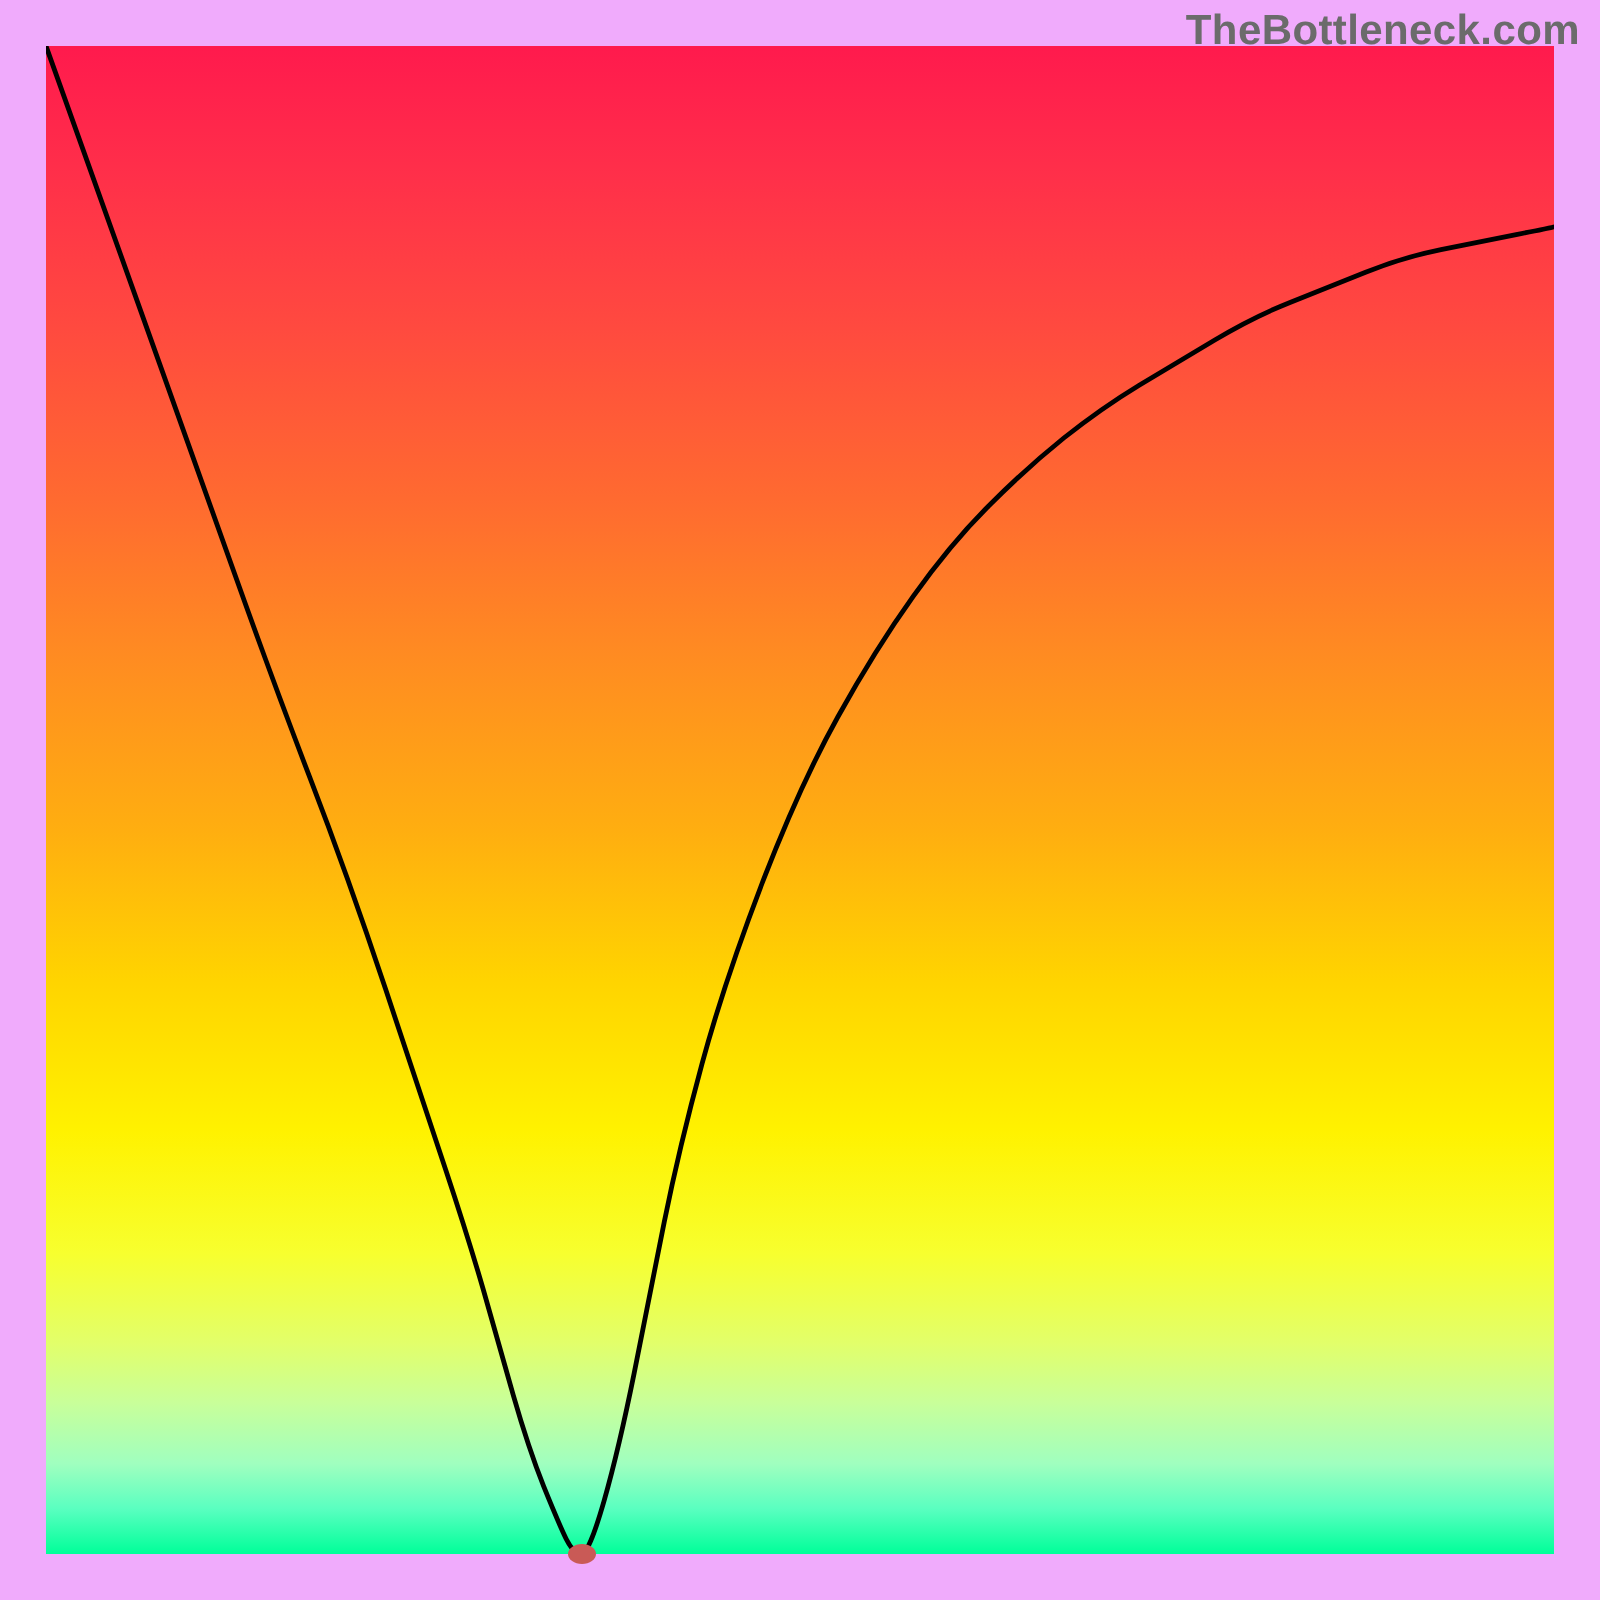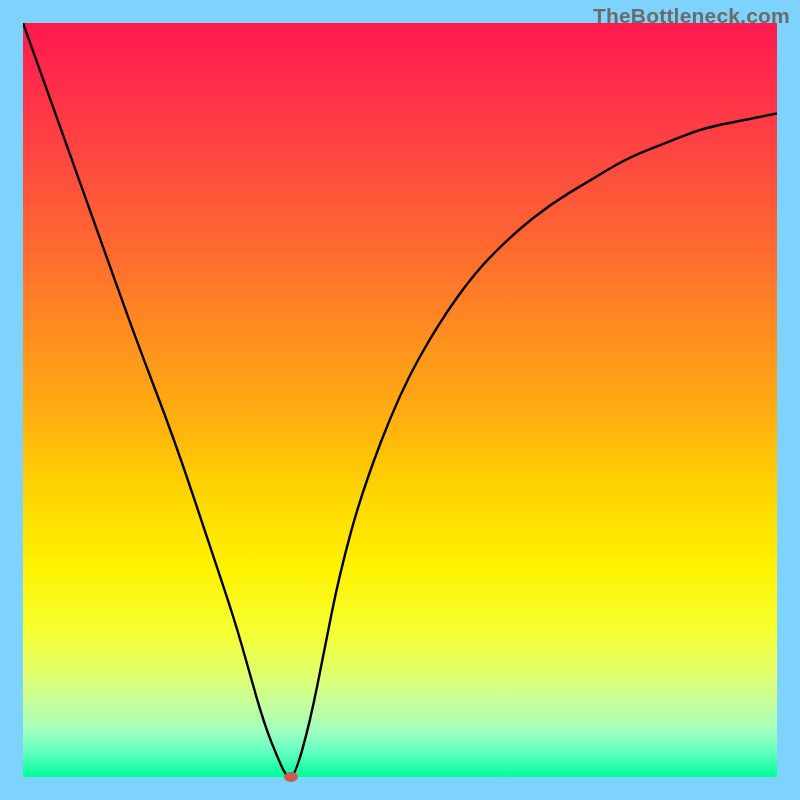--- a/index.html
+++ b/index.html
@@ -8,21 +8,21 @@
     width: 800px;
     height: 800px;
     overflow: hidden;
     background: #000;
     font-family: Arial, Helvetica, sans-serif;
   }
   .frame {
     position: relative;
     width: 800px;
     height: 800px;
-    background: #7dd3fc;
+    background: #f0abfc;
   }
   .plot-area {
     position: absolute;
     left: 23px;
     top: 23px;
     width: 754px;
     height: 754px;
     
     background: linear-gradient(
       to bottom,

